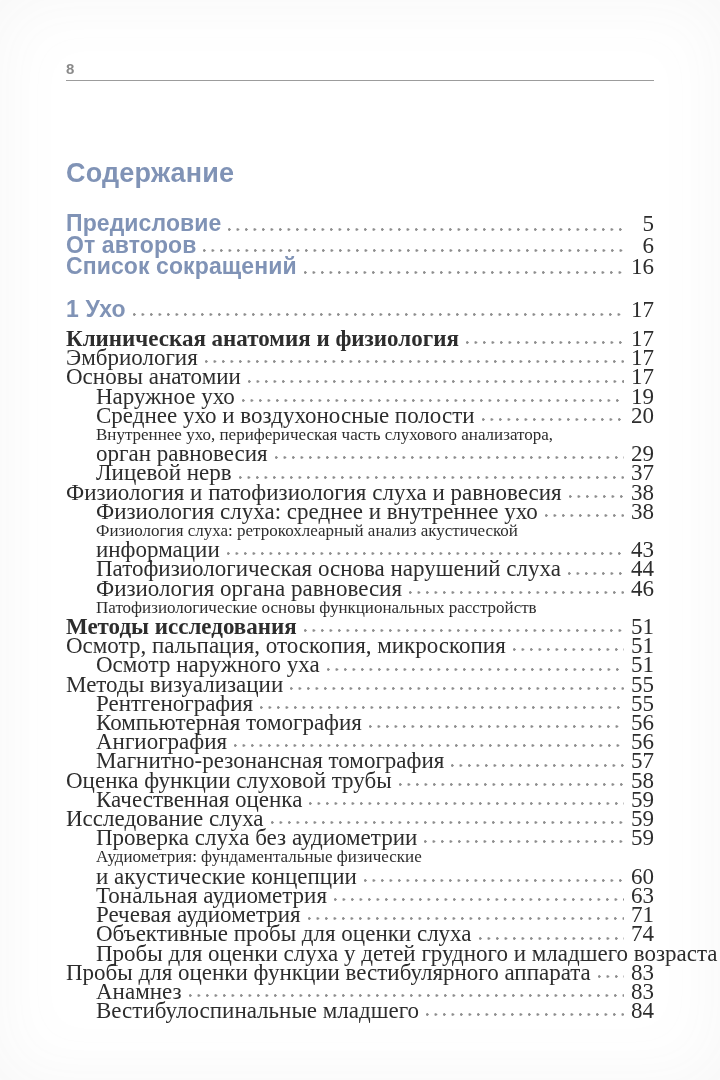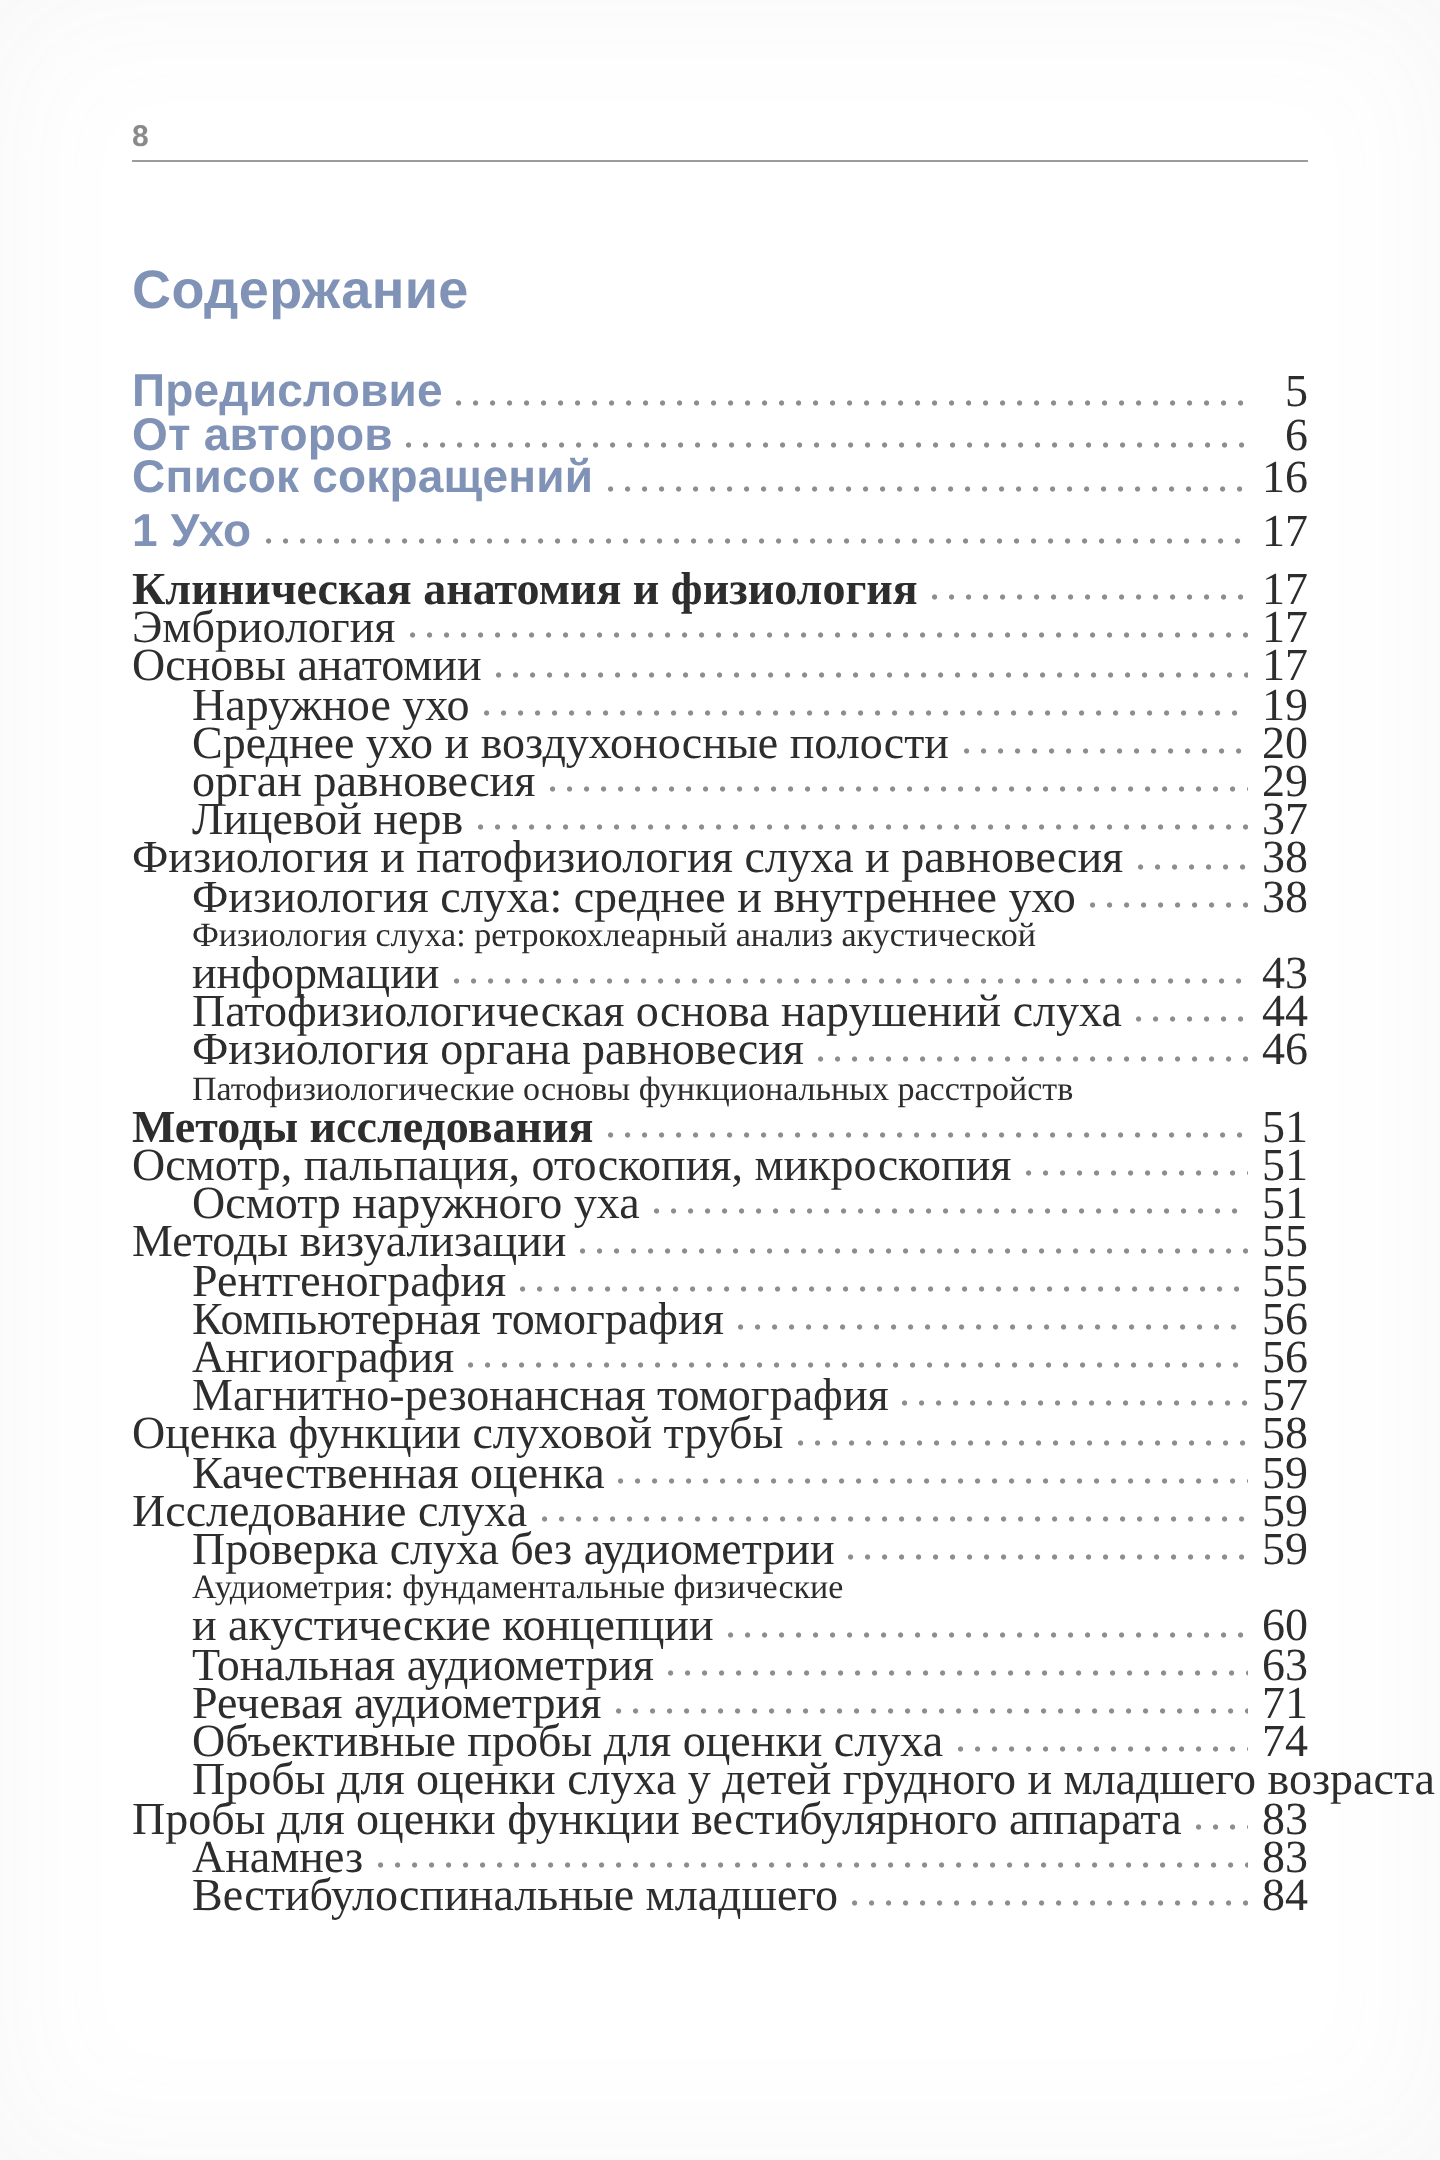--- a/index.html
+++ b/index.html
@@ -32,21 +32,21 @@
     font-weight: bold;
     color: var(--muted-gray);
   }
   .head-rule {
     border: none;
     border-top: 1px solid var(--rule);
     height: 0;
   }
   
   h1.page-title {
-    margin-top: 48px;
+    margin-top: 76px;
     font-family: "Liberation Sans", "DejaVu Sans", sans-serif;
     font-size: 27px;
     line-height: 32px;
     font-weight: bold;
     color: var(--accent-blue);
     letter-spacing: 0.2px;
   }
   
   .toc { margin-top: 24px; }
   .row {
@@ -81,21 +81,21 @@
     white-space: nowrap;
   }
   
   .toc-front .row, .toc-chapters .row { line-height: 20.5px; }
   .blue .label {
     font-family: "Liberation Sans", "DejaVu Sans", sans-serif;
     font-weight: bold;
     color: var(--accent-blue);
     letter-spacing: 0.1px;
   }
-  .toc-chapters { margin-top: 5px; }
+  .toc-chapters { margin-top: 21px; }
   .toc-main { margin-top: 9px; }
 </style>
 </head>
 <body>
 
 <div class="sheet">
   <div class="running-head">
     <div class="pagenum">8</div>
     <hr class="head-rule">
   </div>
@@ -146,20 +146,21 @@
         <div class="row indent">
           <span class="label">Наружное ухо</span>
           <span class="leader"></span>
           <span class="page">19</span>
         </div>
         <div class="row indent">
           <span class="label">Среднее ухо и воздухоносные полости</span>
           <span class="leader"></span>
           <span class="page">20</span>
         </div>
+        <div class="cline indent">Внутреннее ухо, периферическая часть слухового анализатора,</div>
         <div class="row indent">
           <span class="label">орган равновесия</span>
           <span class="leader"></span>
           <span class="page">29</span>
         </div>
         <div class="row indent">
           <span class="label">Лицевой нерв</span>
           <span class="leader"></span>
           <span class="page">37</span>
         </div>

